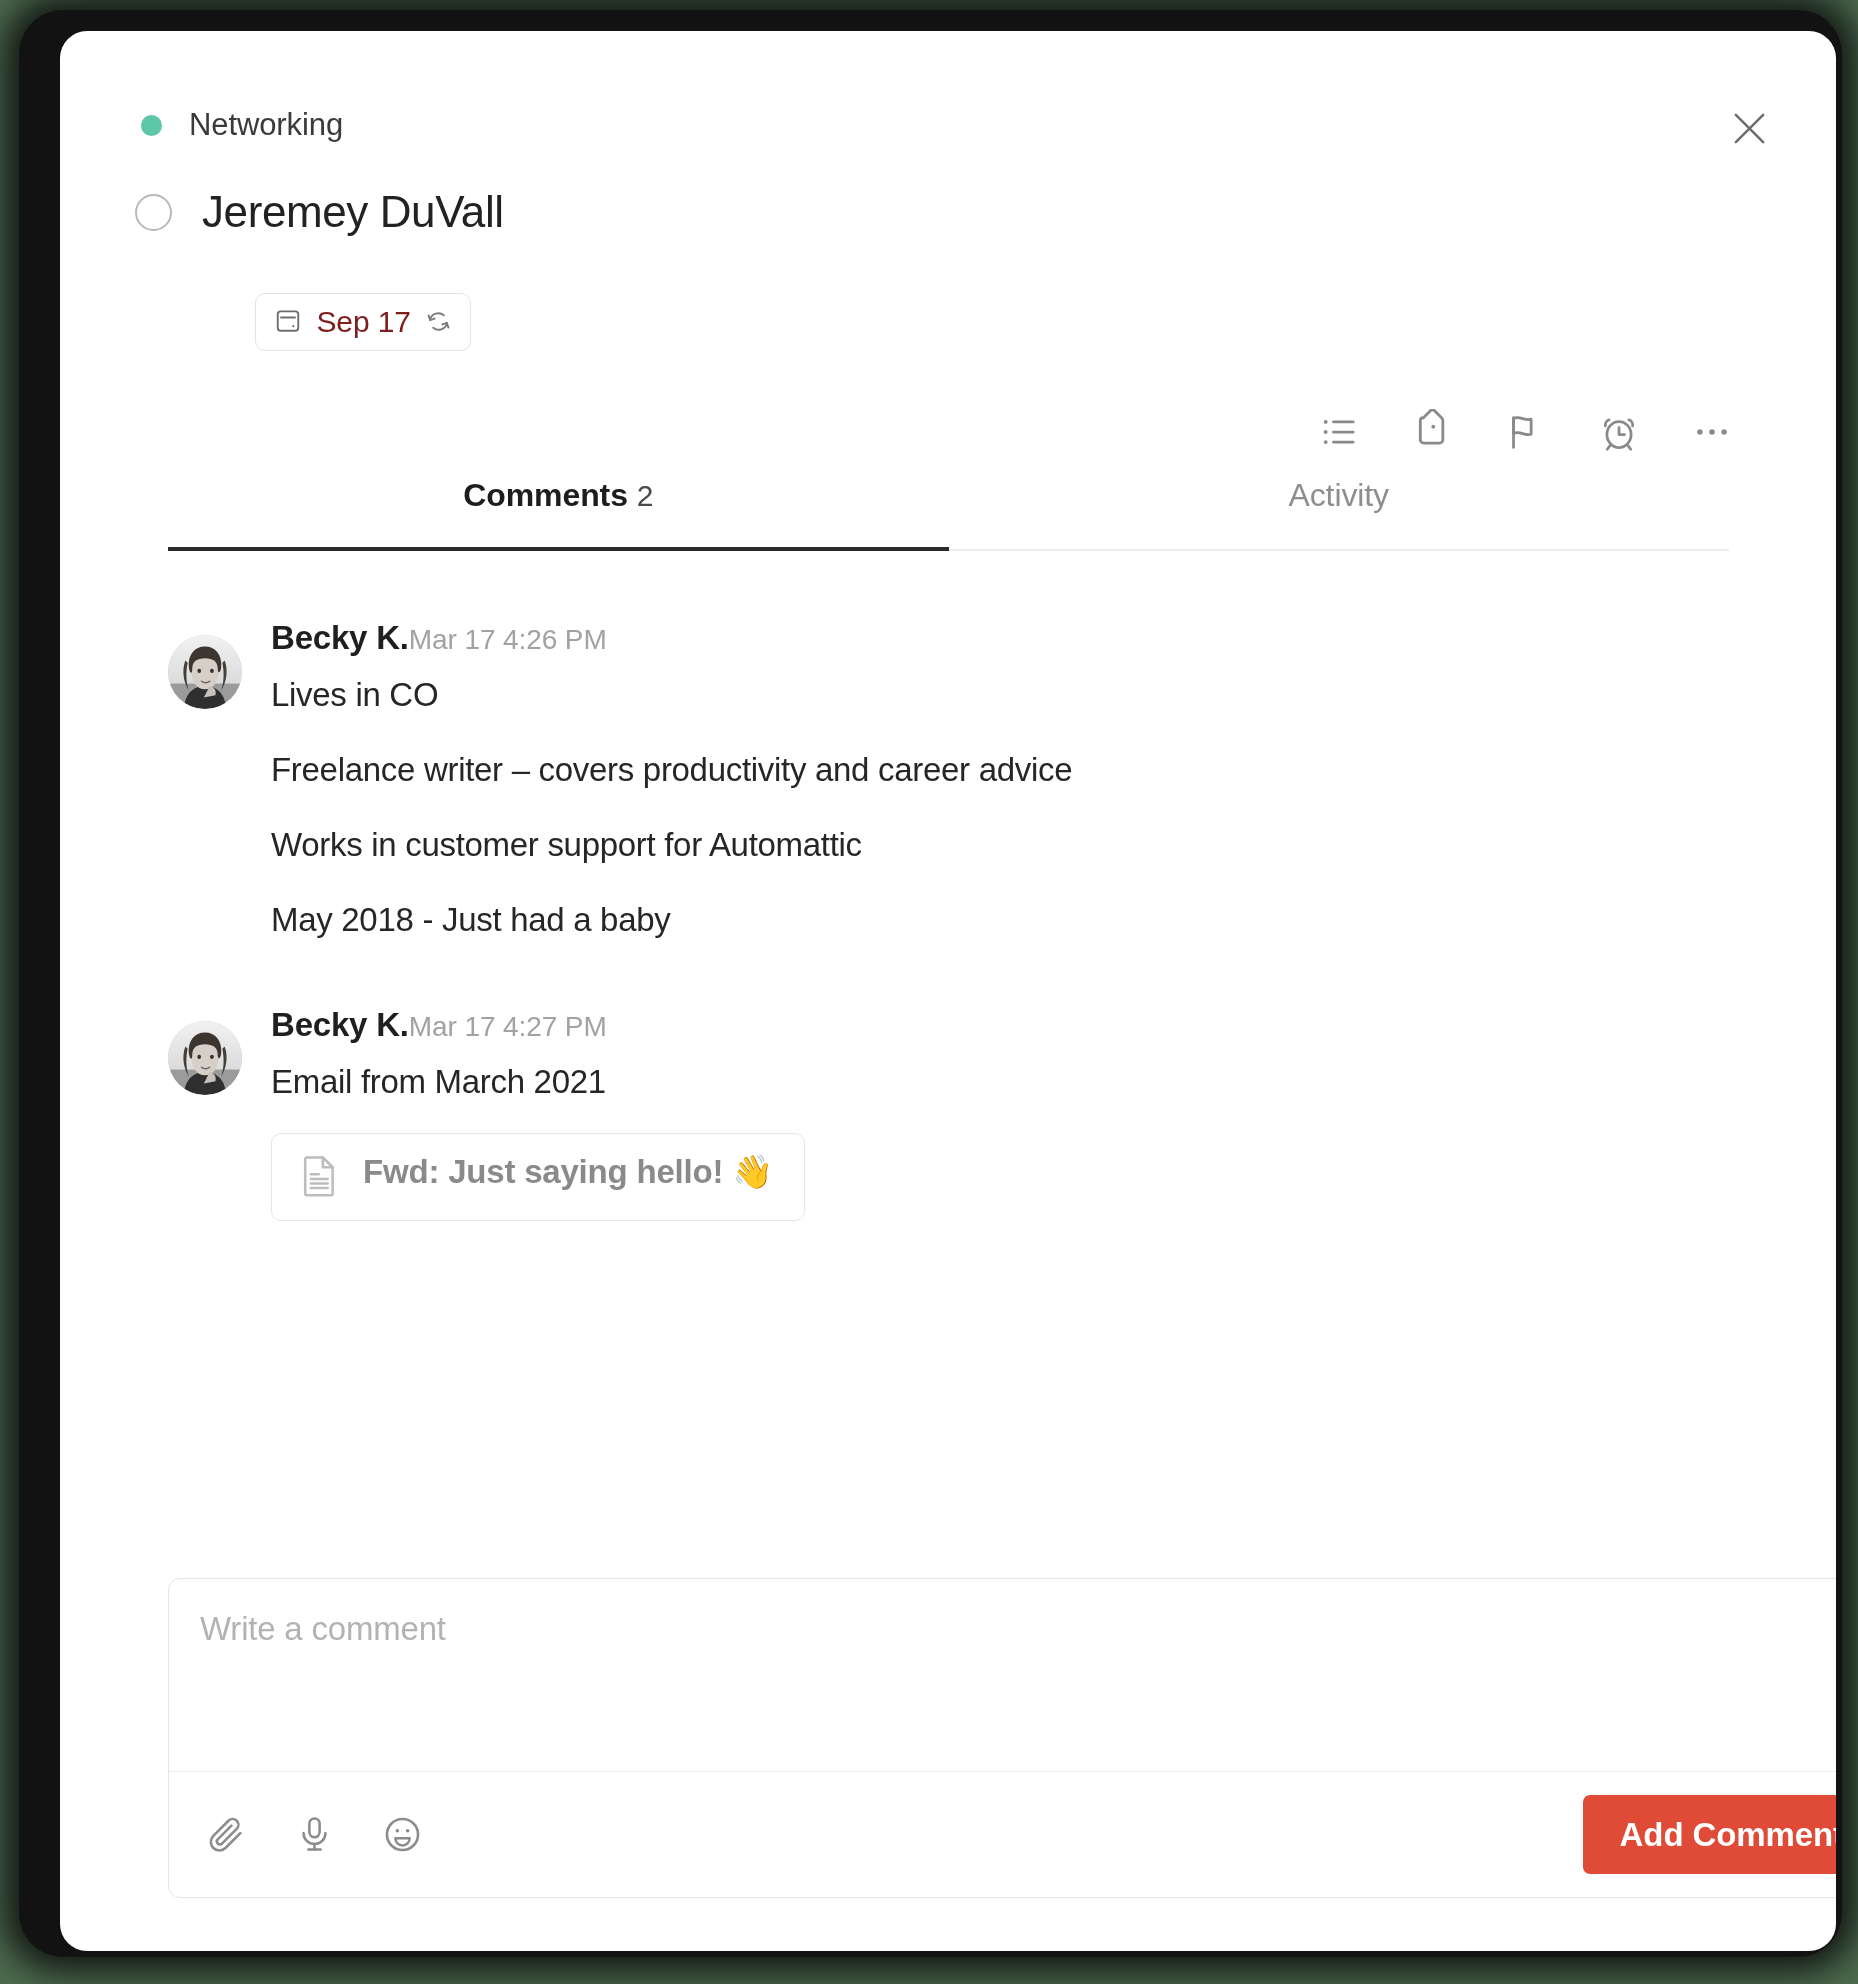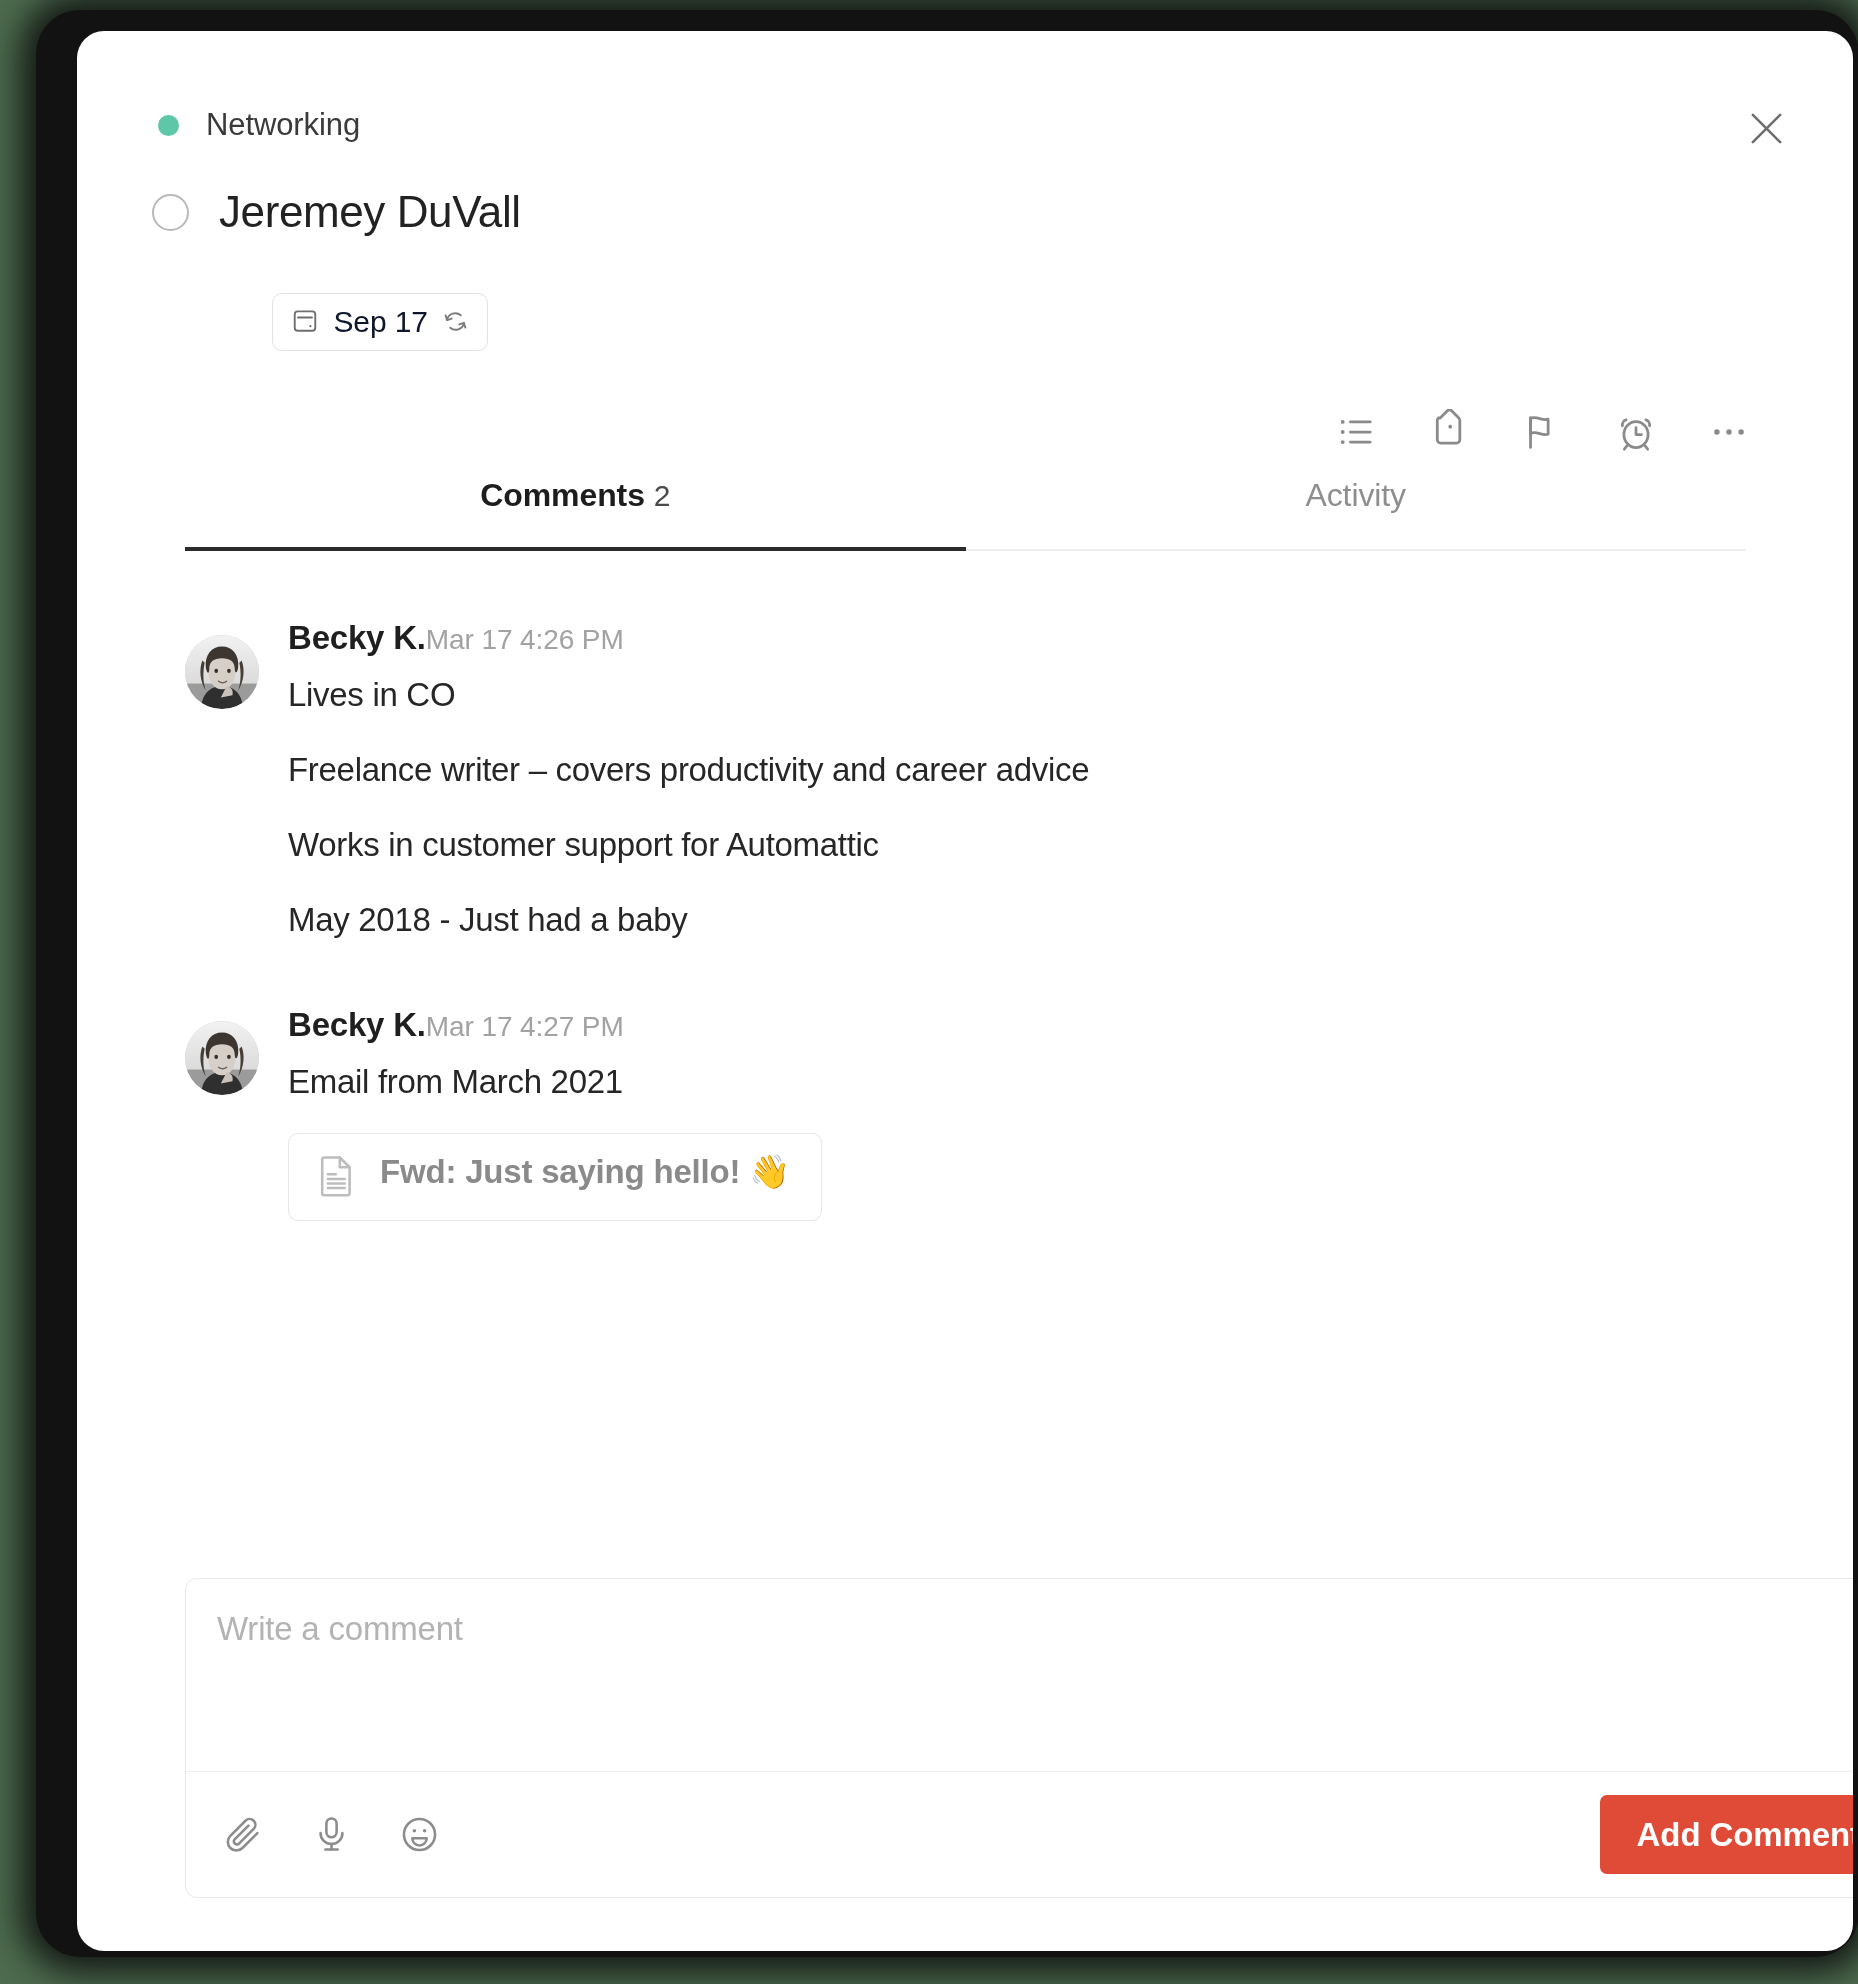--- a/index.html
+++ b/index.html
@@ -12,21 +12,21 @@
 
   body {
     background: #4d6b4f;
     font-family: "Liberation Sans", sans-serif;
     -webkit-font-smoothing: antialiased;
   }
 
   
   #frame {
     position: absolute;
-    left: 36px;
+    left: 19px;
     top: 10px;
     width: 1823px;
     height: 1947px;
     background: #121212;
     border-radius: 44px;
     box-shadow: 0 0 33px 15.6px rgba(10,12,10,0.85);
   }
 
   #card {
     position: absolute;
@@ -98,21 +98,21 @@
     padding: 0 18.4px;
     display: flex;
     align-items: center;
     gap: 14px;
     border: 1.4px solid #e2e2e2;
     border-radius: 10px;
     cursor: pointer;
   }
   .due-text {
     font-size: 30px;
-    color: #0f172a;
+    color: #7f1d1d;
     letter-spacing: -0.1px;
   }
 
   
   .toolbar {
     position: absolute;
     right: 78px;
     top: 354px;
     display: flex;
     align-items: center;

